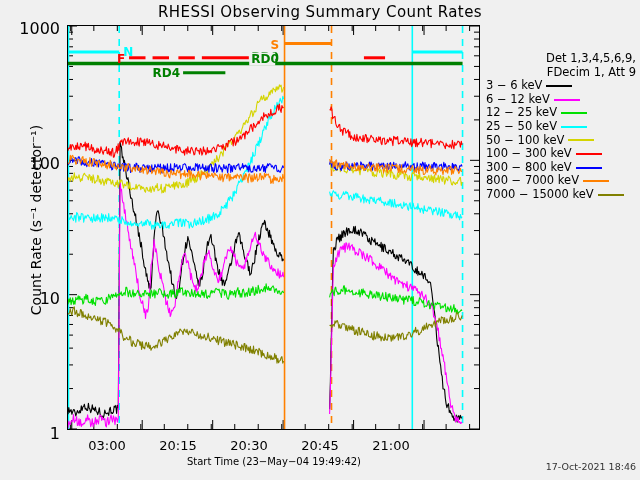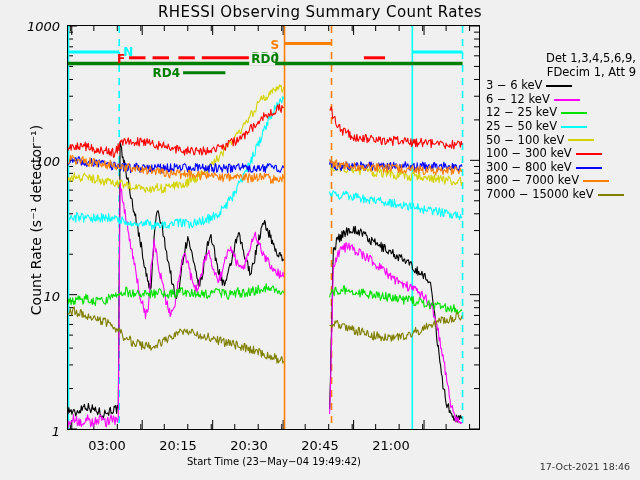--- a/index.html
+++ b/index.html
@@ -20,22 +20,22 @@
   #plot{
     position:absolute;left:67px;top:25px;width:413px;height:405px;
     border:1.5px solid #000;box-sizing:border-box;
     background:#f0f0f0;overflow:hidden;
   }
   #svg{position:absolute;left:0;top:0;}
 
   
   .ylab{
     position:absolute;
-    font-size:13px;text-align:right;
-    width:60px;left:0px;font-style:italic;
+    font-size:16px;text-align:right;
+    width:60px;left:0px;
   }
   .xlab{
     position:absolute;font-size:13px;text-align:center;
     width:70px;top:438px;
   }
   .ytitle{
     position:absolute;left:-84px;top:212px;width:240px;
     text-align:center;font-size:14px;
     transform:rotate(-90deg);transform-origin:center center;
   }
@@ -48,21 +48,21 @@
   #legend{
     position:absolute;left:486px;top:52px;width:152px;
     font-size:11.5px;line-height:13.6px;
   }
   .lghead{text-align:right;padding-right:2px;white-space:nowrap;}
   .lgrow{display:flex;align-items:center;justify-content:flex-start;height:13.6px;}
   .lgtxt{white-space:nowrap;padding-right:4px;}
   .lgline{width:26px;height:0;border-top:2px solid #000;flex:none;}
 
   .stamp{
-    position:absolute;right:10px;top:461px;font-size:9.5px;color:#333;margin-left:36px;
+    position:absolute;right:4px;top:461px;font-size:9.5px;color:#333;margin-left:36px;
   }
 </style>
 </head>
 <body>
 <div id="root">
 
 <div class="ttl">RHESSI Observing Summary Count Rates</div>
 
 <div class="ylab" style="top:19px;">1000</div>
 <div class="ylab" style="top:154px;">100</div>

